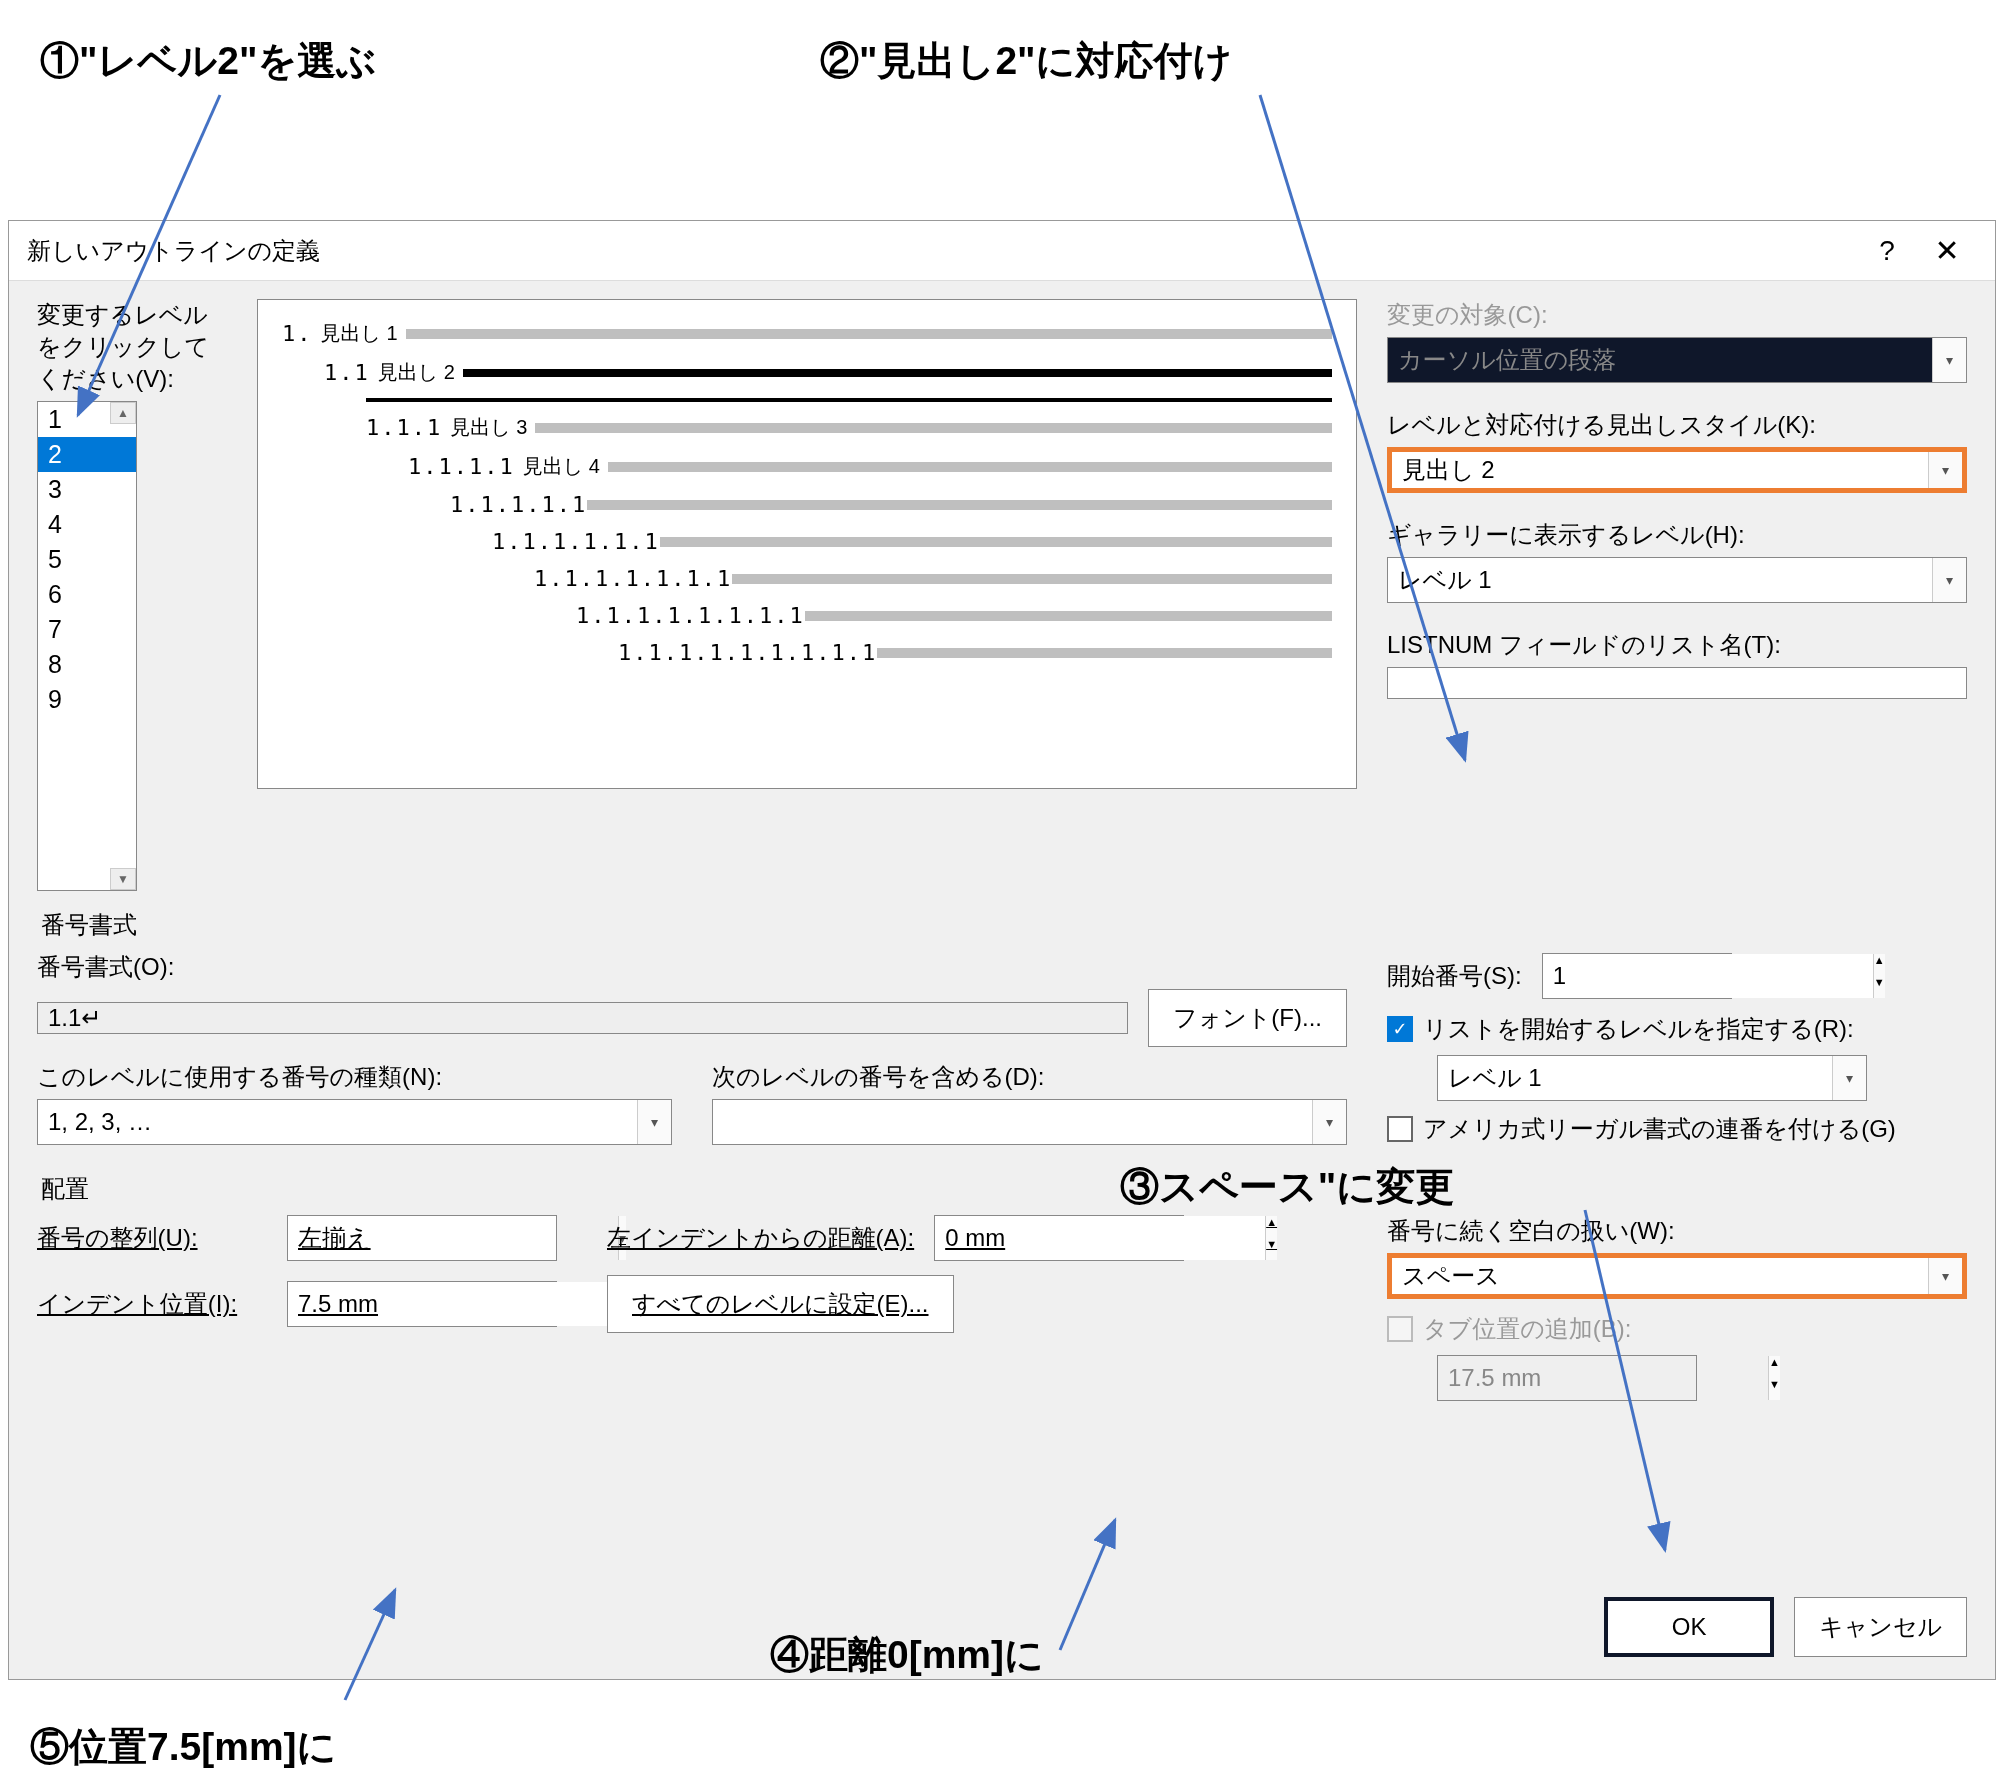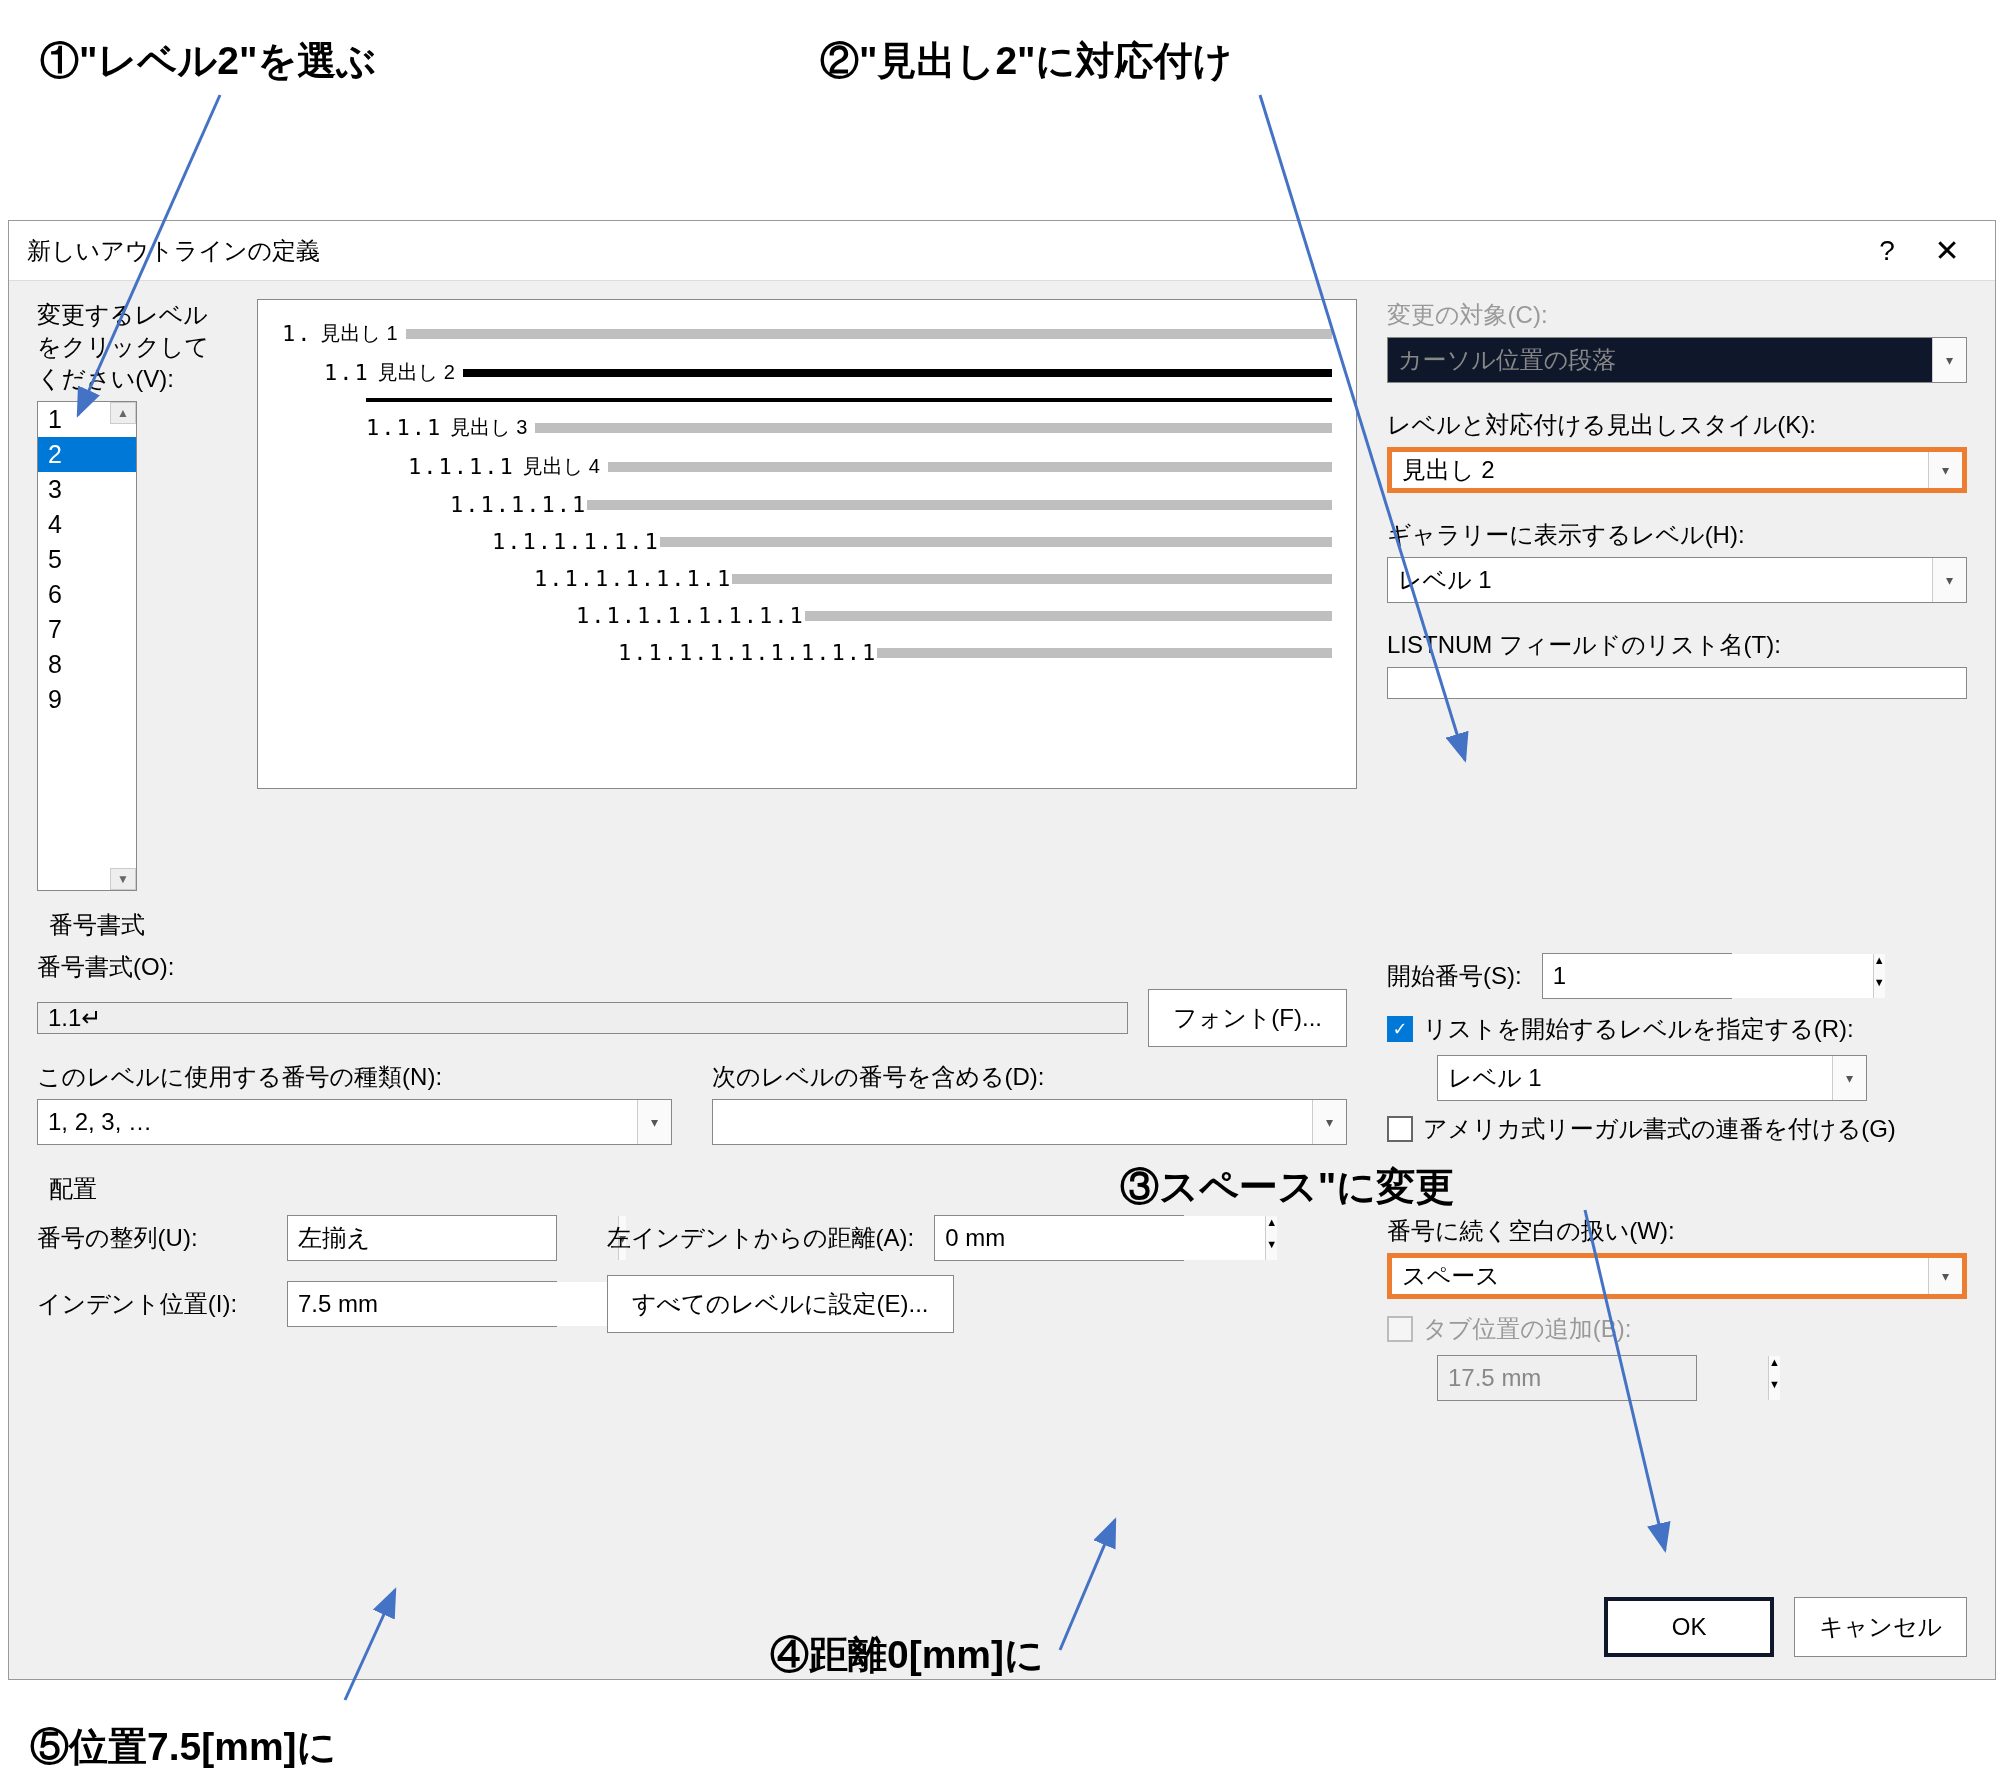--- a/index.html
+++ b/index.html
@@ -43,21 +43,21 @@
     font-size: 28px;
     cursor: pointer;
   }
   .titlebar .close-btn { font-size: 30px; }
   .content {
     position: relative;
     padding: 18px 28px;
     height: calc(100% - 60px);
   }
   .label { font-size: 24px; margin-bottom: 6px; }
-  .section-title { font-size: 24px; margin: 18px 12px 10px; }
+  .section-title { font-size: 24px; margin: 18px 4px 10px; }
   .top-row { display: flex; gap: 30px; }
   .level-col { width: 190px; }
   .level-list {
     background: #fff;
     border: 1px solid #888;
     width: 100px;
     height: 490px;
     overflow: hidden;
     position: relative;
   }
@@ -382,21 +382,21 @@
         <div class="checkbox-row" style="margin-top:12px;">
           <div class="checkbox"></div>
           <span>アメリカ式リーガル書式の連番を付ける(G)</span>
         </div>
       </div>
     </div>
 
     <div class="section-title">配置</div>
 
     <div style="display:flex; gap:40px;">
-      <div style="flex:1;">
+      <div style="flex:1;text-decoration:underline;">
         <div class="row">
           <div class="label" style="width:230px; margin:0;">番号の整列(U):</div>
           <div class="combobox" style="width:270px;">
             <input value="左揃え" style="">
             <div class="dd-btn">
                 <span class="chev">▾</span>
               </div>
           </div>
           <div class="label" style="margin:0 0 0 30px;">左インデントからの距離(A):</div>
           <div class="spinner highlight-box" style="width:250px;">

